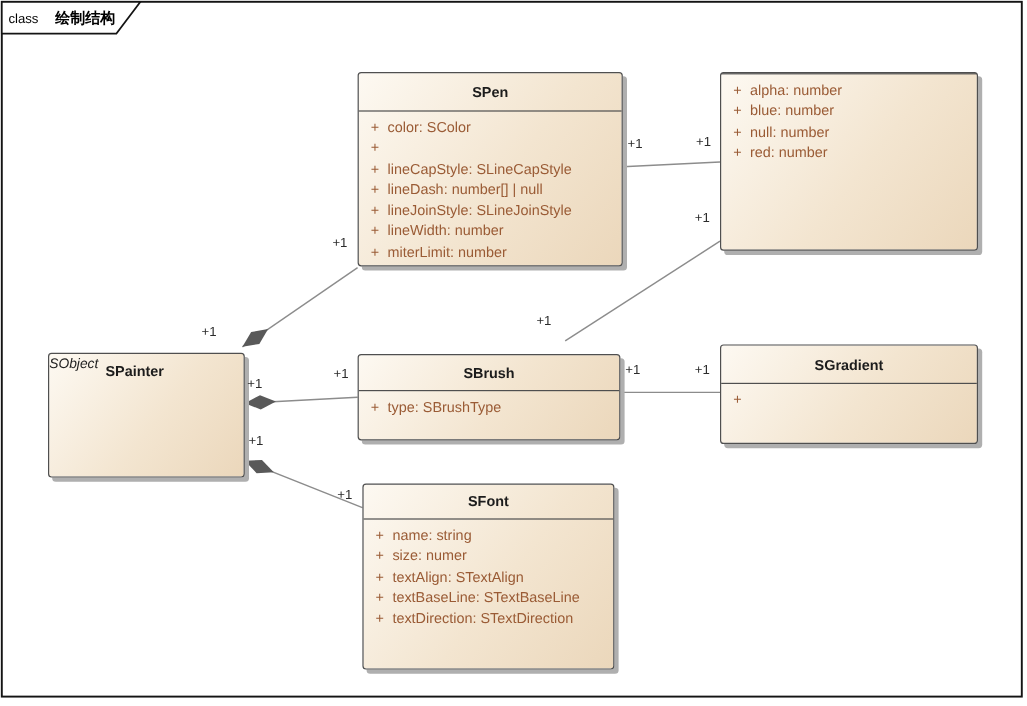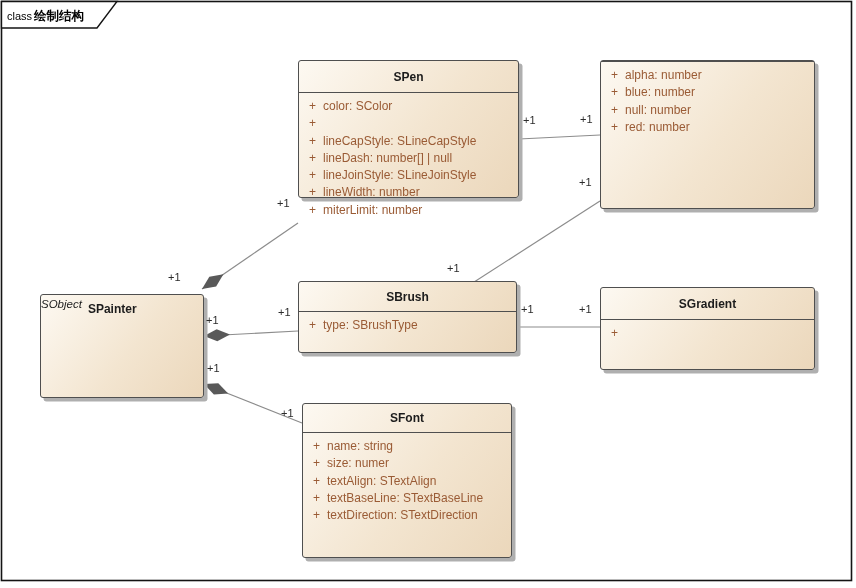--- a/index.html
+++ b/index.html
@@ -17,21 +17,21 @@
   .link-line{stroke:var(--line);stroke-width:1.2;fill:none;}
   .diamond{fill:var(--diamond);stroke:none;}
   .frame-rect{fill:none;stroke:var(--frame);stroke-width:1.6;}
   .frame-tab{fill:#ffffff;stroke:var(--frame);stroke-width:1.4;}
 
   #frame-tab-label{
     position:absolute;left:7px;top:6px;z-index:3;white-space:nowrap;
     color:#000;
   }
   #frame-tab-label .kw{font-size:11px;}
-  #frame-tab-label .ttl{font-size:12.5px;font-weight:bold;margin-left:2px;}
+  #frame-tab-label .ttl{font-size:12.5px;font-weight:bold;margin-left:14px;}
 
   .uml-class{
     position:absolute;z-index:2;box-sizing:border-box;
     border:1px solid var(--box-border);border-radius:3px;
     background:linear-gradient(128deg,var(--g1) 0%,var(--g2) 55%,var(--g3) 100%);
     box-shadow:3.5px 3.5px 0 var(--shadow);
   }
   .title-compartment{
     display:flex;align-items:center;justify-content:center;box-sizing:border-box;
   }
@@ -87,21 +87,21 @@
         <g>
           <line x1="518" y1="327" x2="600" y2="327" class="link-line"></line>
         </g>
       </g>
   </svg>
 
   <div id="frame-tab-label">
     <span class="kw">class</span><span class="ttl">绘制结构</span>
   </div>
 
-<div class="uml-class" style="left: 298px; top: 60px; width: 221px; height: 138px;">
+<div class="uml-class" style="left: 298px; top: 60px; width: 221px; height: 162px;">
       <div class="title-compartment" style="height: 31px;">
         <div class="class-name">SPen</div>
       </div>
       <div class="attr-compartment">
         <div class="attr-row">
           <span class="vis">+</span>
           <span class="attr-text">color: SColor</span>
         </div>
         <div class="attr-row">
           <span class="vis">+</span>
@@ -147,21 +147,21 @@
           <span class="attr-text">red: number</span>
         </div>
       </div>
     </div>
     <div class="uml-class" style="left: 40px; top: 294px; width: 164px; height: 104px;">
       <div class="title-compartment with-annotation" style="height: 102px;">
         <div class="annotation">SObject</div>
         <div class="class-name">SPainter</div>
       </div>
     </div>
-    <div class="uml-class" style="left: 298px; top: 281px; width: 219px; height: 72px;">
+    <div class="uml-class" style="left: 298px; top: 295px; width: 219px; height: 72px;">
       <div class="title-compartment" style="height: 29px;">
         <div class="class-name">SBrush</div>
       </div>
       <div class="attr-compartment">
         <div class="attr-row">
           <span class="vis">+</span>
           <span class="attr-text">type: SBrushType</span>
         </div>
       </div>
     </div>

